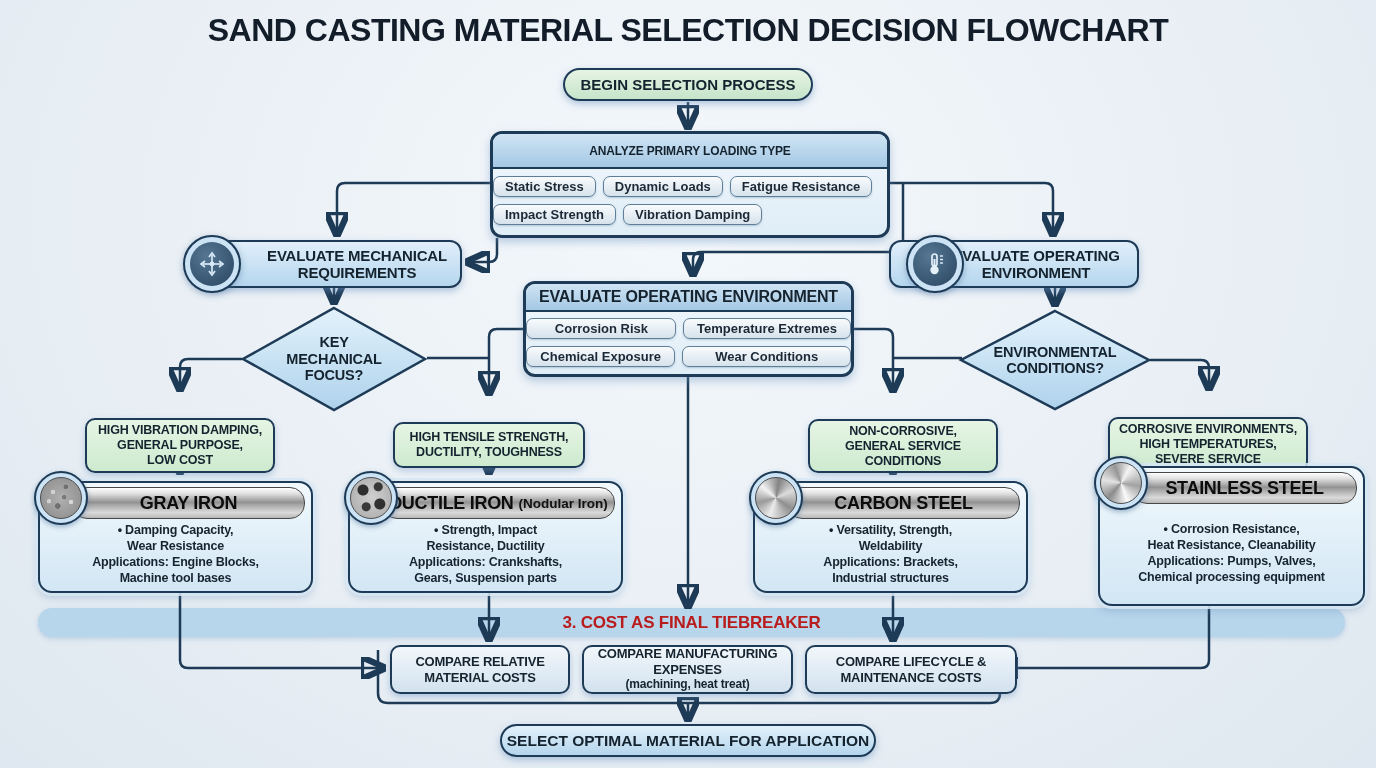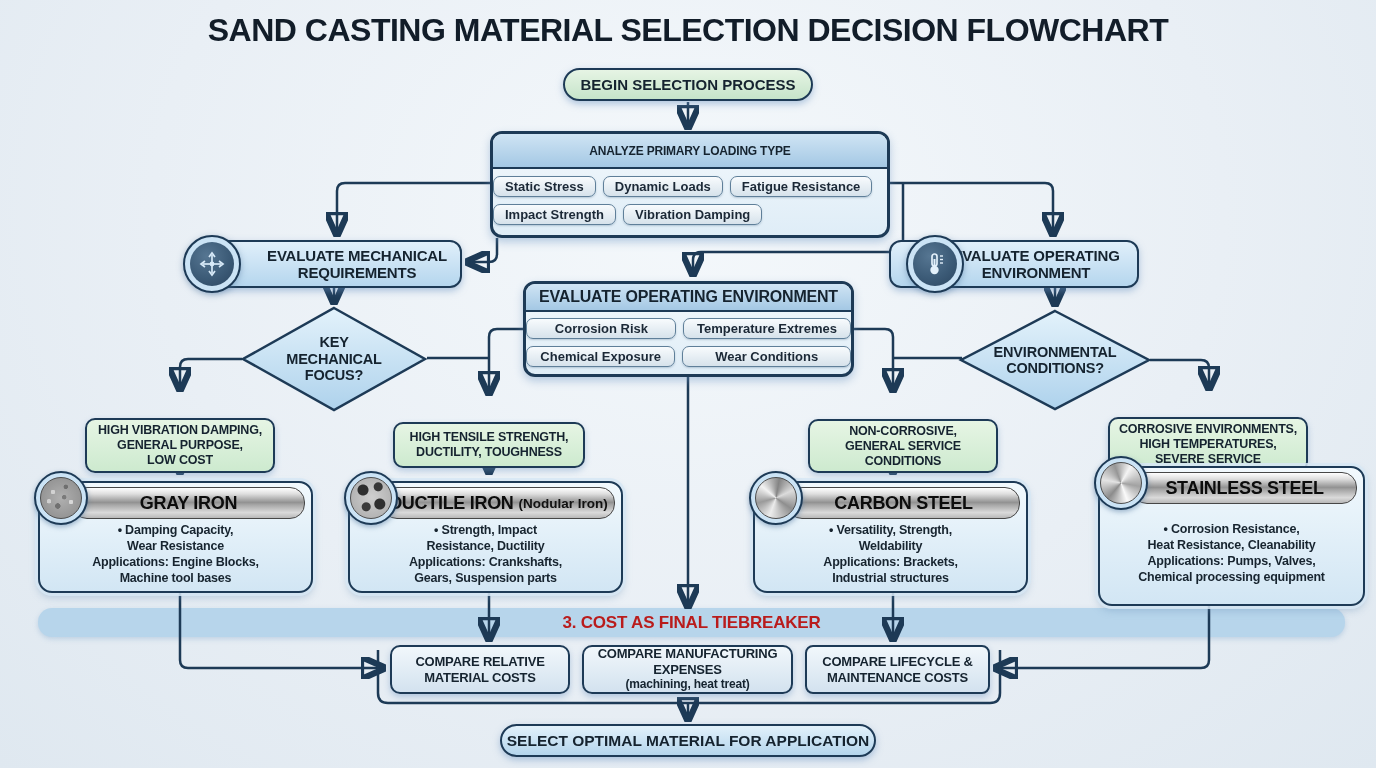--- a/index.html
+++ b/index.html
@@ -341,20 +341,20 @@
 
 <div class="abs cost ctr col z3" style="left:390px;top:645px;width:180px;height:49px;">
   <span>COMPARE RELATIVE</span>
   <span>MATERIAL COSTS</span>
 </div>
 <div class="abs cost ctr col z3" style="left:582px;top:645px;width:211px;height:49px;">
   <span>COMPARE MANUFACTURING</span>
   <span>EXPENSES</span>
   <span class="sub">(machining, heat treat)</span>
 </div>
-<div class="abs cost ctr col z3" style="left:805px;top:645px;width:185px;height:49px;border-radius:8px;">
+<div class="abs cost ctr col z3" style="left:805px;top:645px;width:212px;height:49px;">
   <span>COMPARE LIFECYCLE &amp;</span>
   <span>MAINTENANCE COSTS</span>
 </div>
 
 <div class="abs pill pill-blue ctr z3" style="left:500px;top:724px;width:376px;height:33px;font-size:15.5px;">
   <span>SELECT OPTIMAL MATERIAL FOR APPLICATION</span>
 </div>
 
 </body></html>

